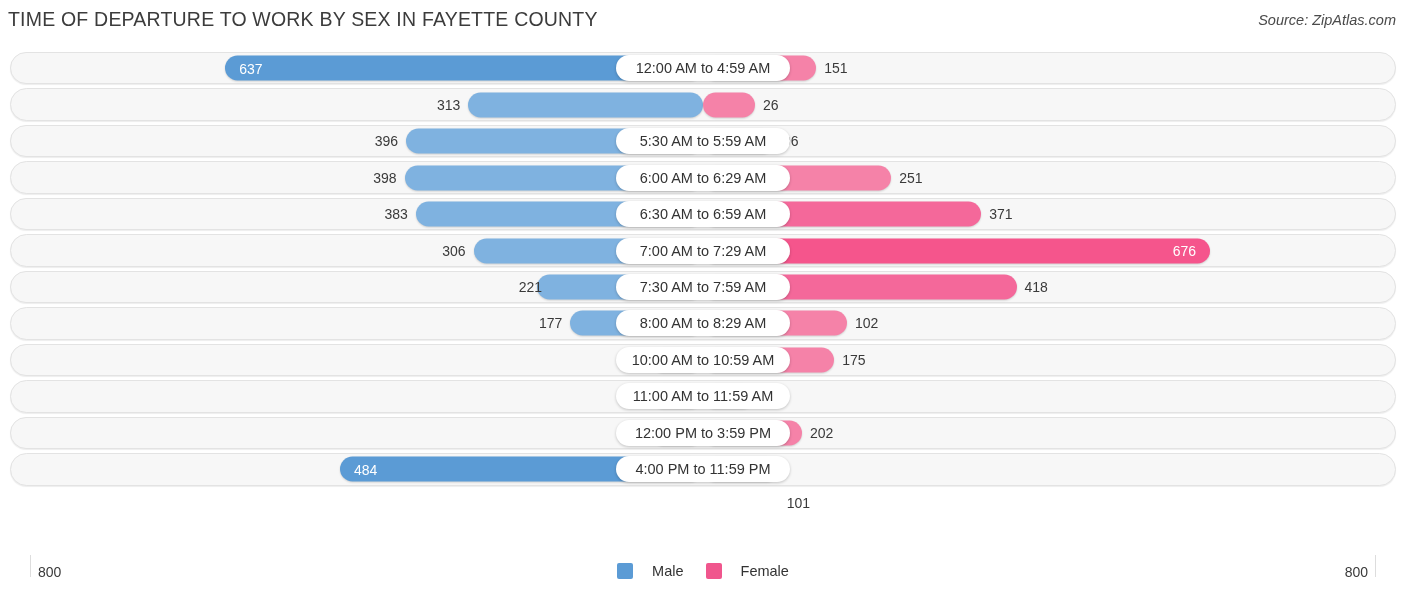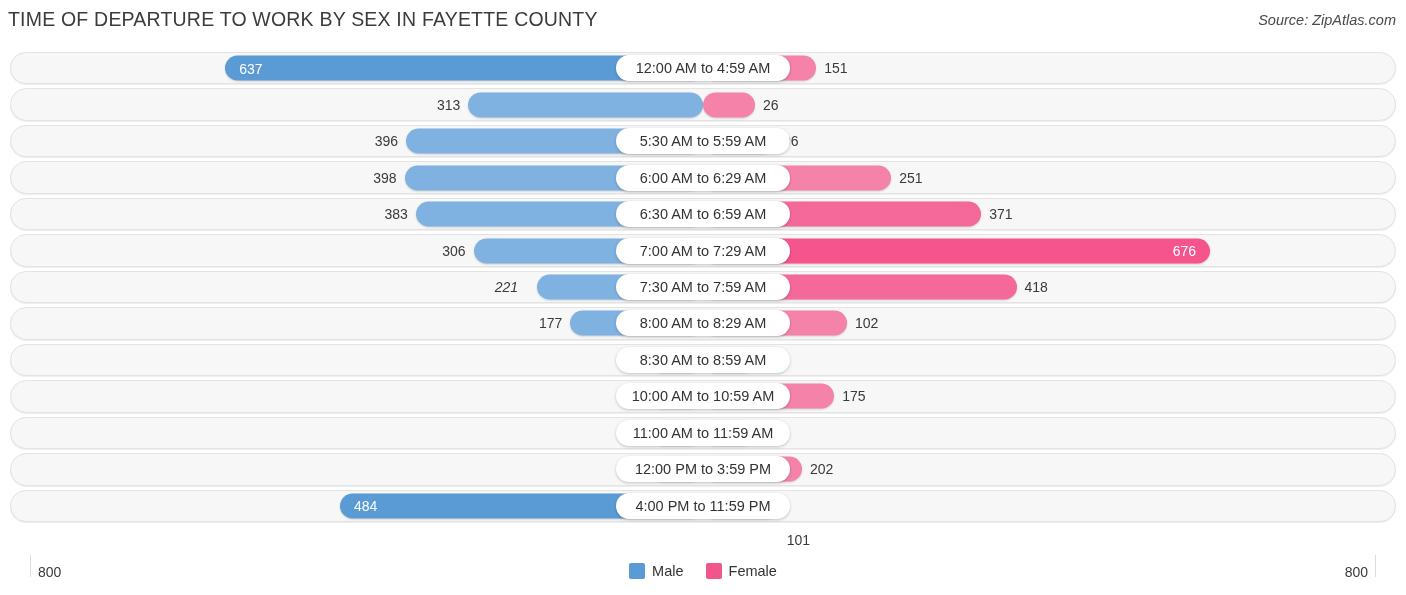--- a/index.html
+++ b/index.html
@@ -99,21 +99,21 @@
   .axis-tick {
     position: absolute; top: 0; width: 1px; height: 22px; background: #dddddd;
   }
   .tick-l { left: 30px; }
   .tick-r { right: 30px; }
 
   .legend {
     position: absolute; left: 0; right: 0; top: 8px;
     display: flex; align-items: center; justify-content: center; gap: 22px;
   }
-  .legend-item { display: flex; align-items: center; gap: 7px; }
+  .legend-item { display: flex; align-items: center; gap: 19px; }
   .legend-swatch { width: 16px; height: 16px; border-radius: 2px; }
   .legend-label { font-size: 14.5px; color: #333; }
 </style>
 </head>
 <body>
 
 <div class="page">
 
   <div class="header">
     <div class="chart-title">TIME OF DEPARTURE TO WORK BY SEX IN FAYETTE COUNTY</div>
@@ -166,40 +166,32 @@
         <div class="bar male" style="width: 229.5px; right: 703px; background: rgb(127, 178, 224);"></div>
         <div class="outlabel left" style="right: 940.5px;">306</div>
         <div class="bar female" style="width: 507px; left: 703px; background: rgb(245, 85, 140);">
           <span class="inlabel">676</span>
         </div>
         <div class="center-pill">7:00 AM to 7:29 AM</div>
       </div>
       <div class="row">
         <div class="track"></div>
         <div class="bar male" style="width: 165.75px; right: 703px; background: rgb(127, 178, 224);"></div>
-        <div class="outlabel left" style="right: 888px; font-style: italic;">221</div>
+        <div class="outlabel left" style="right: 864px;">221</div>
         <div class="bar female" style="width: 313.5px; left: 703px; background: rgb(244, 104, 154);"></div>
         <div class="outlabel right" style="left: 1024.5px;">418</div>
         <div class="center-pill">7:30 AM to 7:59 AM</div>
       </div>
       <div class="row">
         <div class="track"></div>
         <div class="bar male" style="width: 132.75px; right: 703px; background: rgb(127, 178, 224);"></div>
         <div class="outlabel left" style="right: 843.75px;">177</div>
         <div class="bar female" style="width: 144px; left: 703px; background: rgb(245, 130, 168);"></div>
         <div class="outlabel right" style="left: 855px;">102</div>
         <div class="center-pill">8:00 AM to 8:29 AM</div>
-      </div>
-      <div class="row">
-        <div class="track"></div>
-        <div class="bar male" style="width: 52px; right: 703px; background: rgb(169, 204, 235);"></div>
-        <div class="outlabel left" style="right: 763px;">8</div>
-        <div class="bar female" style="width: 52px; left: 703px; background: rgb(245, 130, 168);"></div>
-        <div class="outlabel right" style="left: 763px;">47</div>
-        <div class="center-pill">8:30 AM to 8:59 AM</div>
       </div>
       <div class="row">
         <div class="track"></div>
         <div class="bar male" style="width: 52px; right: 703px; background: rgb(169, 204, 235);"></div>
         <div class="outlabel left" style="right: 763px;">2</div>
         <div class="bar female" style="width: 131.25px; left: 703px; background: rgb(245, 130, 168);"></div>
         <div class="outlabel right" style="left: 842.25px;">175</div>
         <div class="center-pill">10:00 AM to 10:59 AM</div>
       </div>
       <div class="row">

